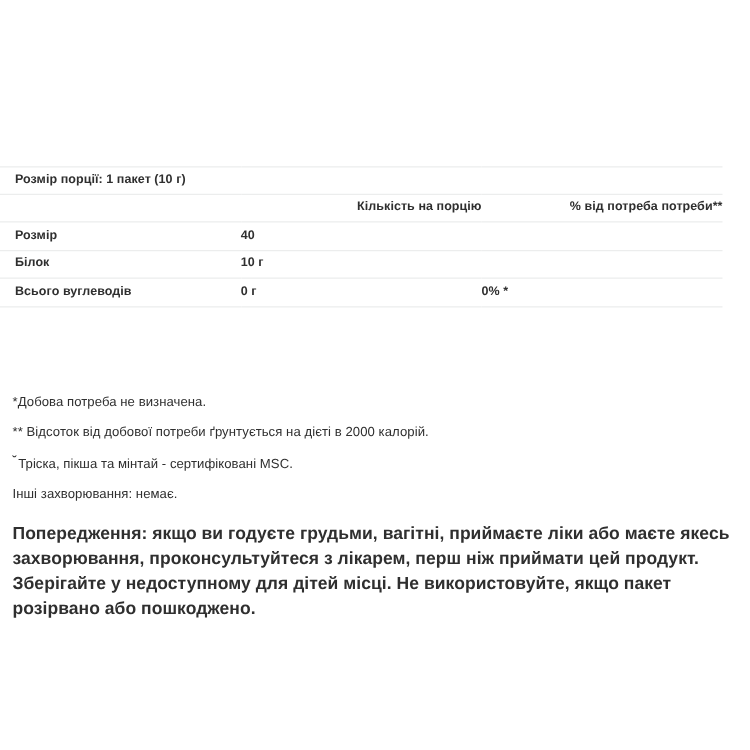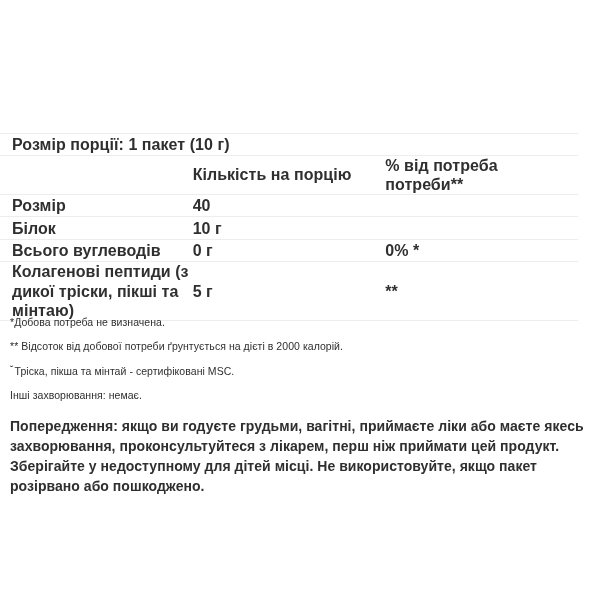--- a/index.html
+++ b/index.html
@@ -35,34 +35,35 @@
     border-bottom: 1px solid #eceded;
   }
   .facts-table tr.first-row {
     border-top: 1px solid #eceded;
   }
   .facts-table td, .facts-table th {
     padding: 0;
     margin: 0;
     text-align: left;
     vertical-align: middle;
-    font-size: 16px;
+    font-size: 10px;
     font-weight: bold;
     line-height: 1.2;
     color: #2f2f2f;
     height: 21.5px;
     letter-spacing: 0.05px;
   }
   .col-name   { width: 326px; padding-left: 12px !important; box-sizing: border-box; }
   .col-amount { width: 122px; }
   .col-daily  { width: 130px; }
 
   .header-row td {
     font-weight: bold;
     color: #2f2f2f;
+    text-align: right;
   }
 
   
   .notes {
     position: absolute;
     left: 10px;
     top: 316px;
     width: 580px;
   }
   .note {
@@ -119,25 +120,20 @@
       <tr>
         <td class="col-name">Білок</td>
         <td class="col-amount">10 г</td>
         <td class="col-daily"></td>
       </tr>
       <tr>
         <td class="col-name">Всього вуглеводів</td>
         <td class="col-amount">0 г</td>
         <td class="col-daily">0% *</td>
       </tr>
-      <tr>
-        <td class="col-name">Колагенові пептиди (з дикої тріски, пікші та мінтаю)</td>
-        <td class="col-amount">5 г</td>
-        <td class="col-daily">**</td>
-      </tr>
     </tbody>
   </table>
 
   <div class="notes">
     <div class="note">*Добова потреба не визначена.</div>
     <div class="note">** Відсоток від добової потреби ґрунтується на дієті в 2000 калорій.</div>
     <div class="note tight">
       <span class="sup-caret">˘</span><span>Тріска, пікша та мінтай - сертифіковані MSC.</span>
     </div>
     <div class="note">Інші захворювання: немає.</div>

